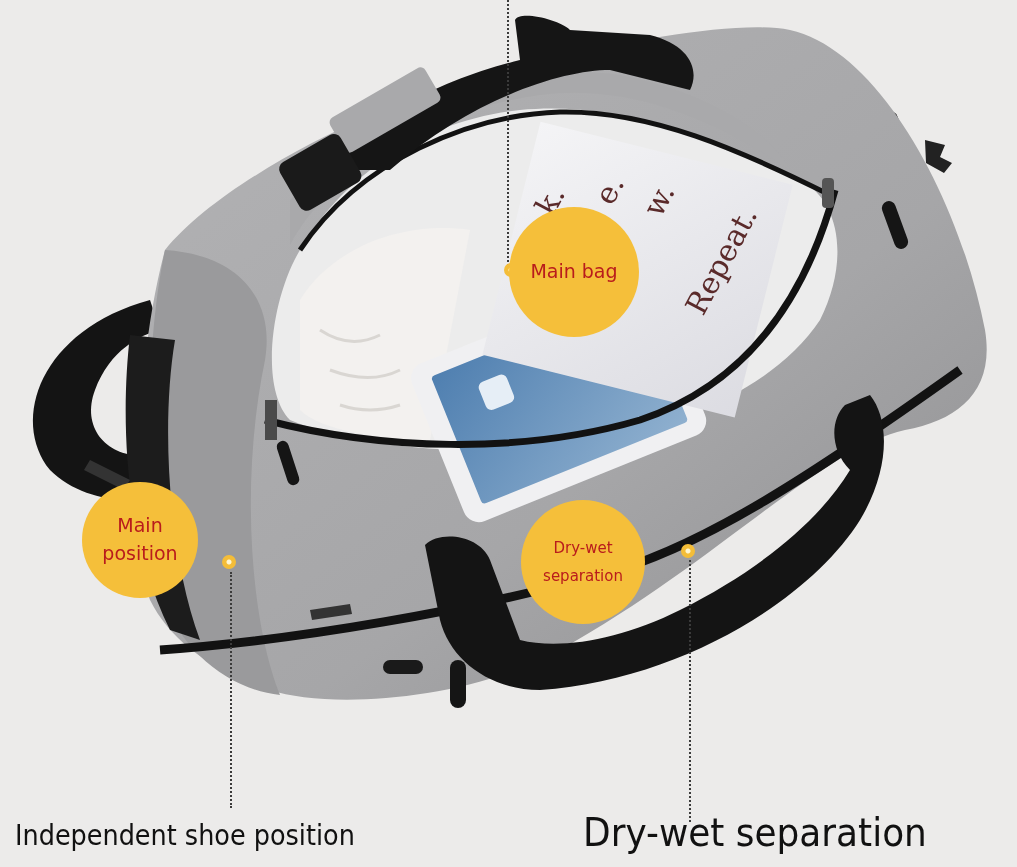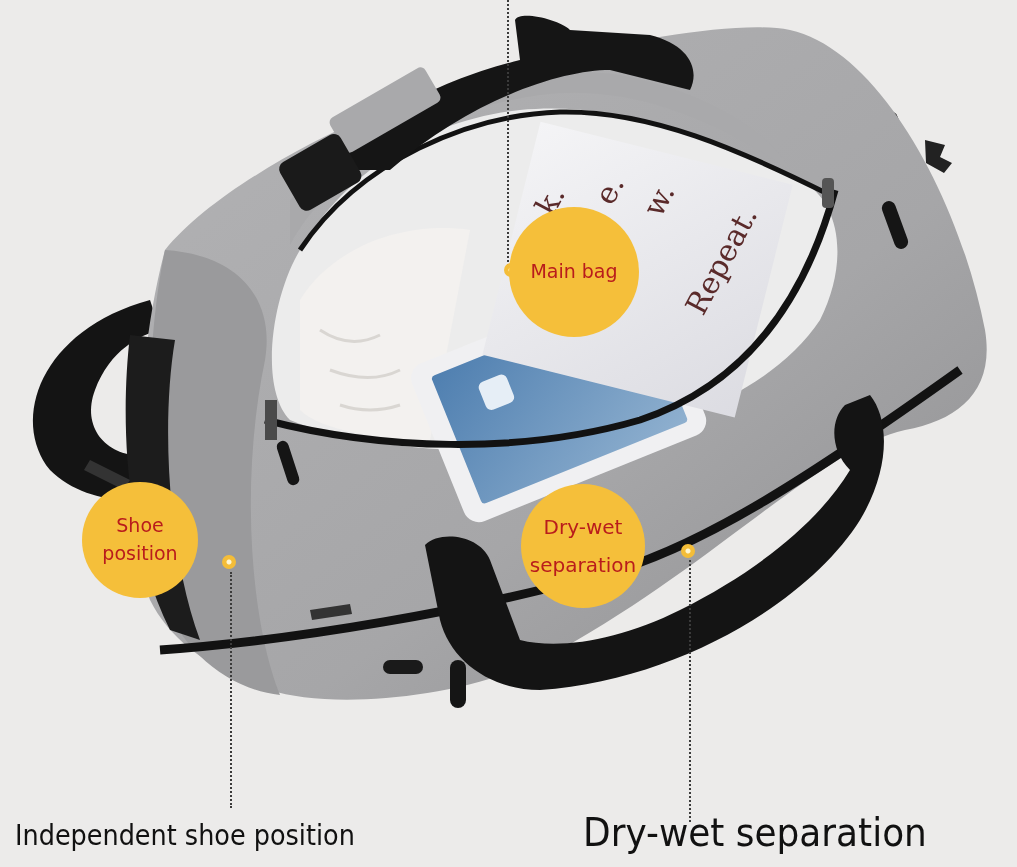--- a/index.html
+++ b/index.html
@@ -14,21 +14,21 @@
     .callout {
       position: absolute; border-radius: 50%;
       background: #f5bf3a;
       display: flex; align-items: center; justify-content: center;
       text-align: center; color: #b91c1c;
       font-family: "DejaVu Sans", sans-serif;
       line-height: 1.45;
     }
     .callout.main { left: 509px; top: 207px; width: 130px; height: 130px; font-size: 19px; }
     .callout.shoe { left: 82px; top: 482px; width: 116px; height: 116px; font-size: 19px; }
-    .callout.drywet { left: 521px; top: 484px; width: 124px; height: 124px; font-size: 20px; line-height: 1.9; }
+    .callout.drywet { left: 521px; top: 500px; width: 124px; height: 124px; font-size: 15px; line-height: 1.9; }
     .callout.shoe span, .callout.drywet span { display: block; }
     .dot {
       position: absolute; width: 14px; height: 14px; border-radius: 50%;
       background: radial-gradient(circle at 50% 50%, #fff6d0 0 2px, #f4bd38 3px);
     }
     .dline {
       position: absolute; width: 0;
       border-left: 2px dotted #3b3b3b;
     }
     .caption {
@@ -121,21 +121,21 @@
 
   <div class="dot" style="left:504px; top:263px;"></div>
   <div class="dot" style="left:222px; top:555px;"></div>
   <div class="dot" style="left:681px; top:544px;"></div>
 
   <div class="callout main">
     <span>Main bag</span>
   </div>
   <div class="callout shoe">
     <div>
-      <span>Shoe</span>
+      <span>Main</span>
       <span>position</span>
     </div>
   </div>
   <div class="callout drywet">
     <div>
       <span>Dry-wet</span>
       <span>separation</span>
     </div>
   </div>
 

